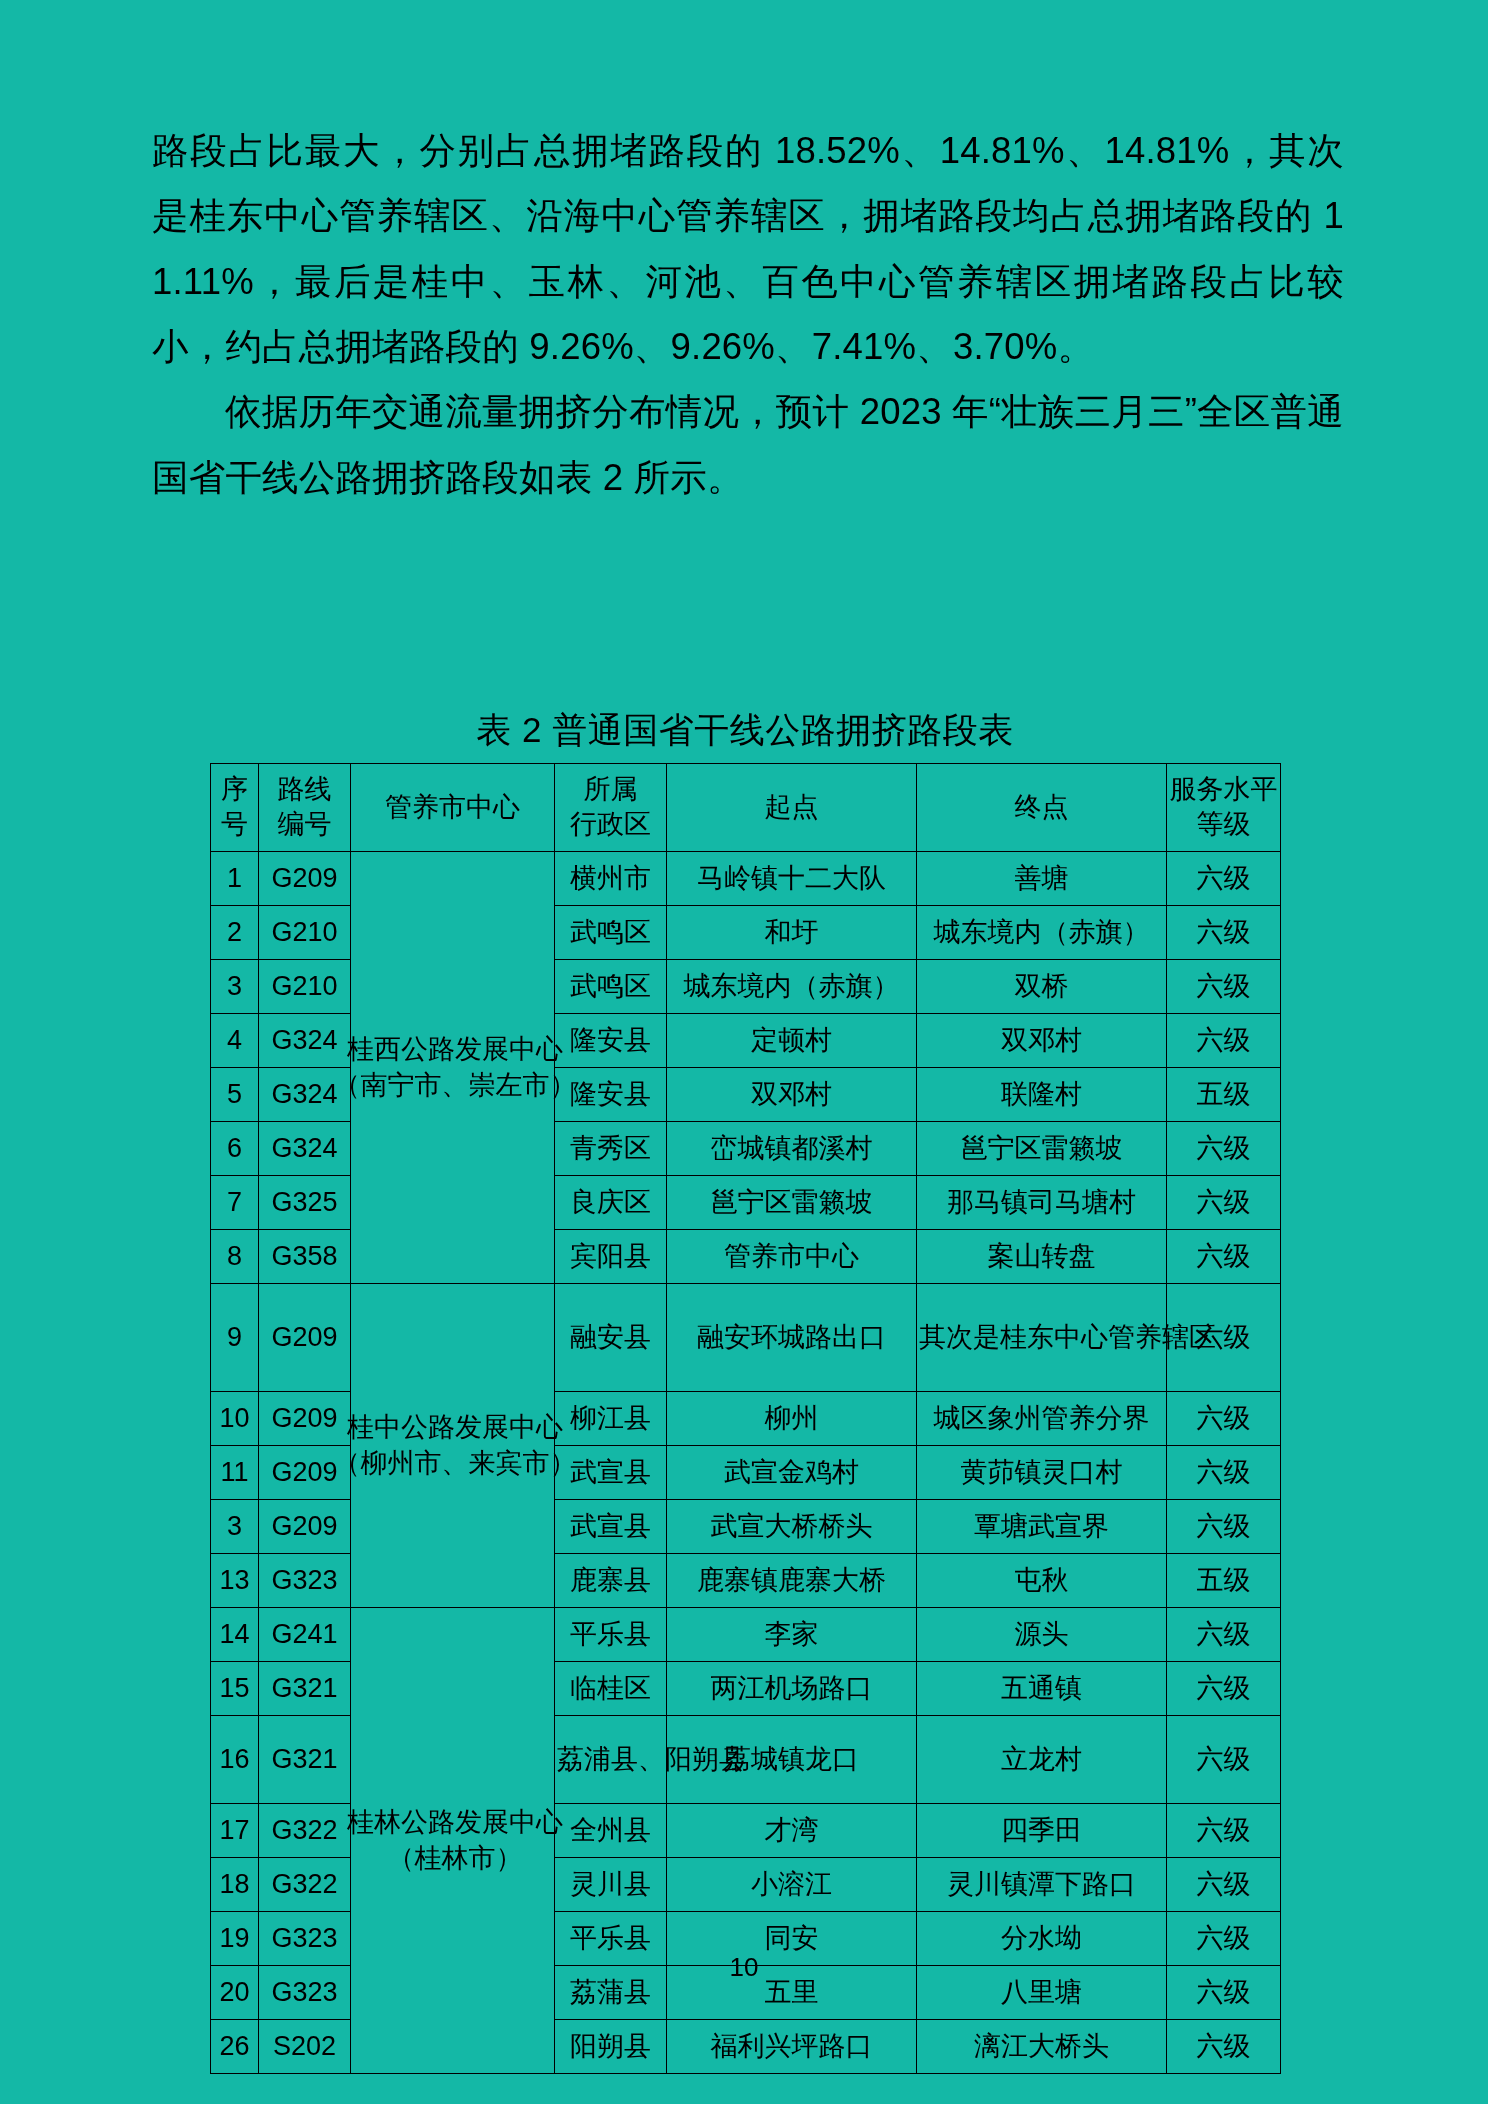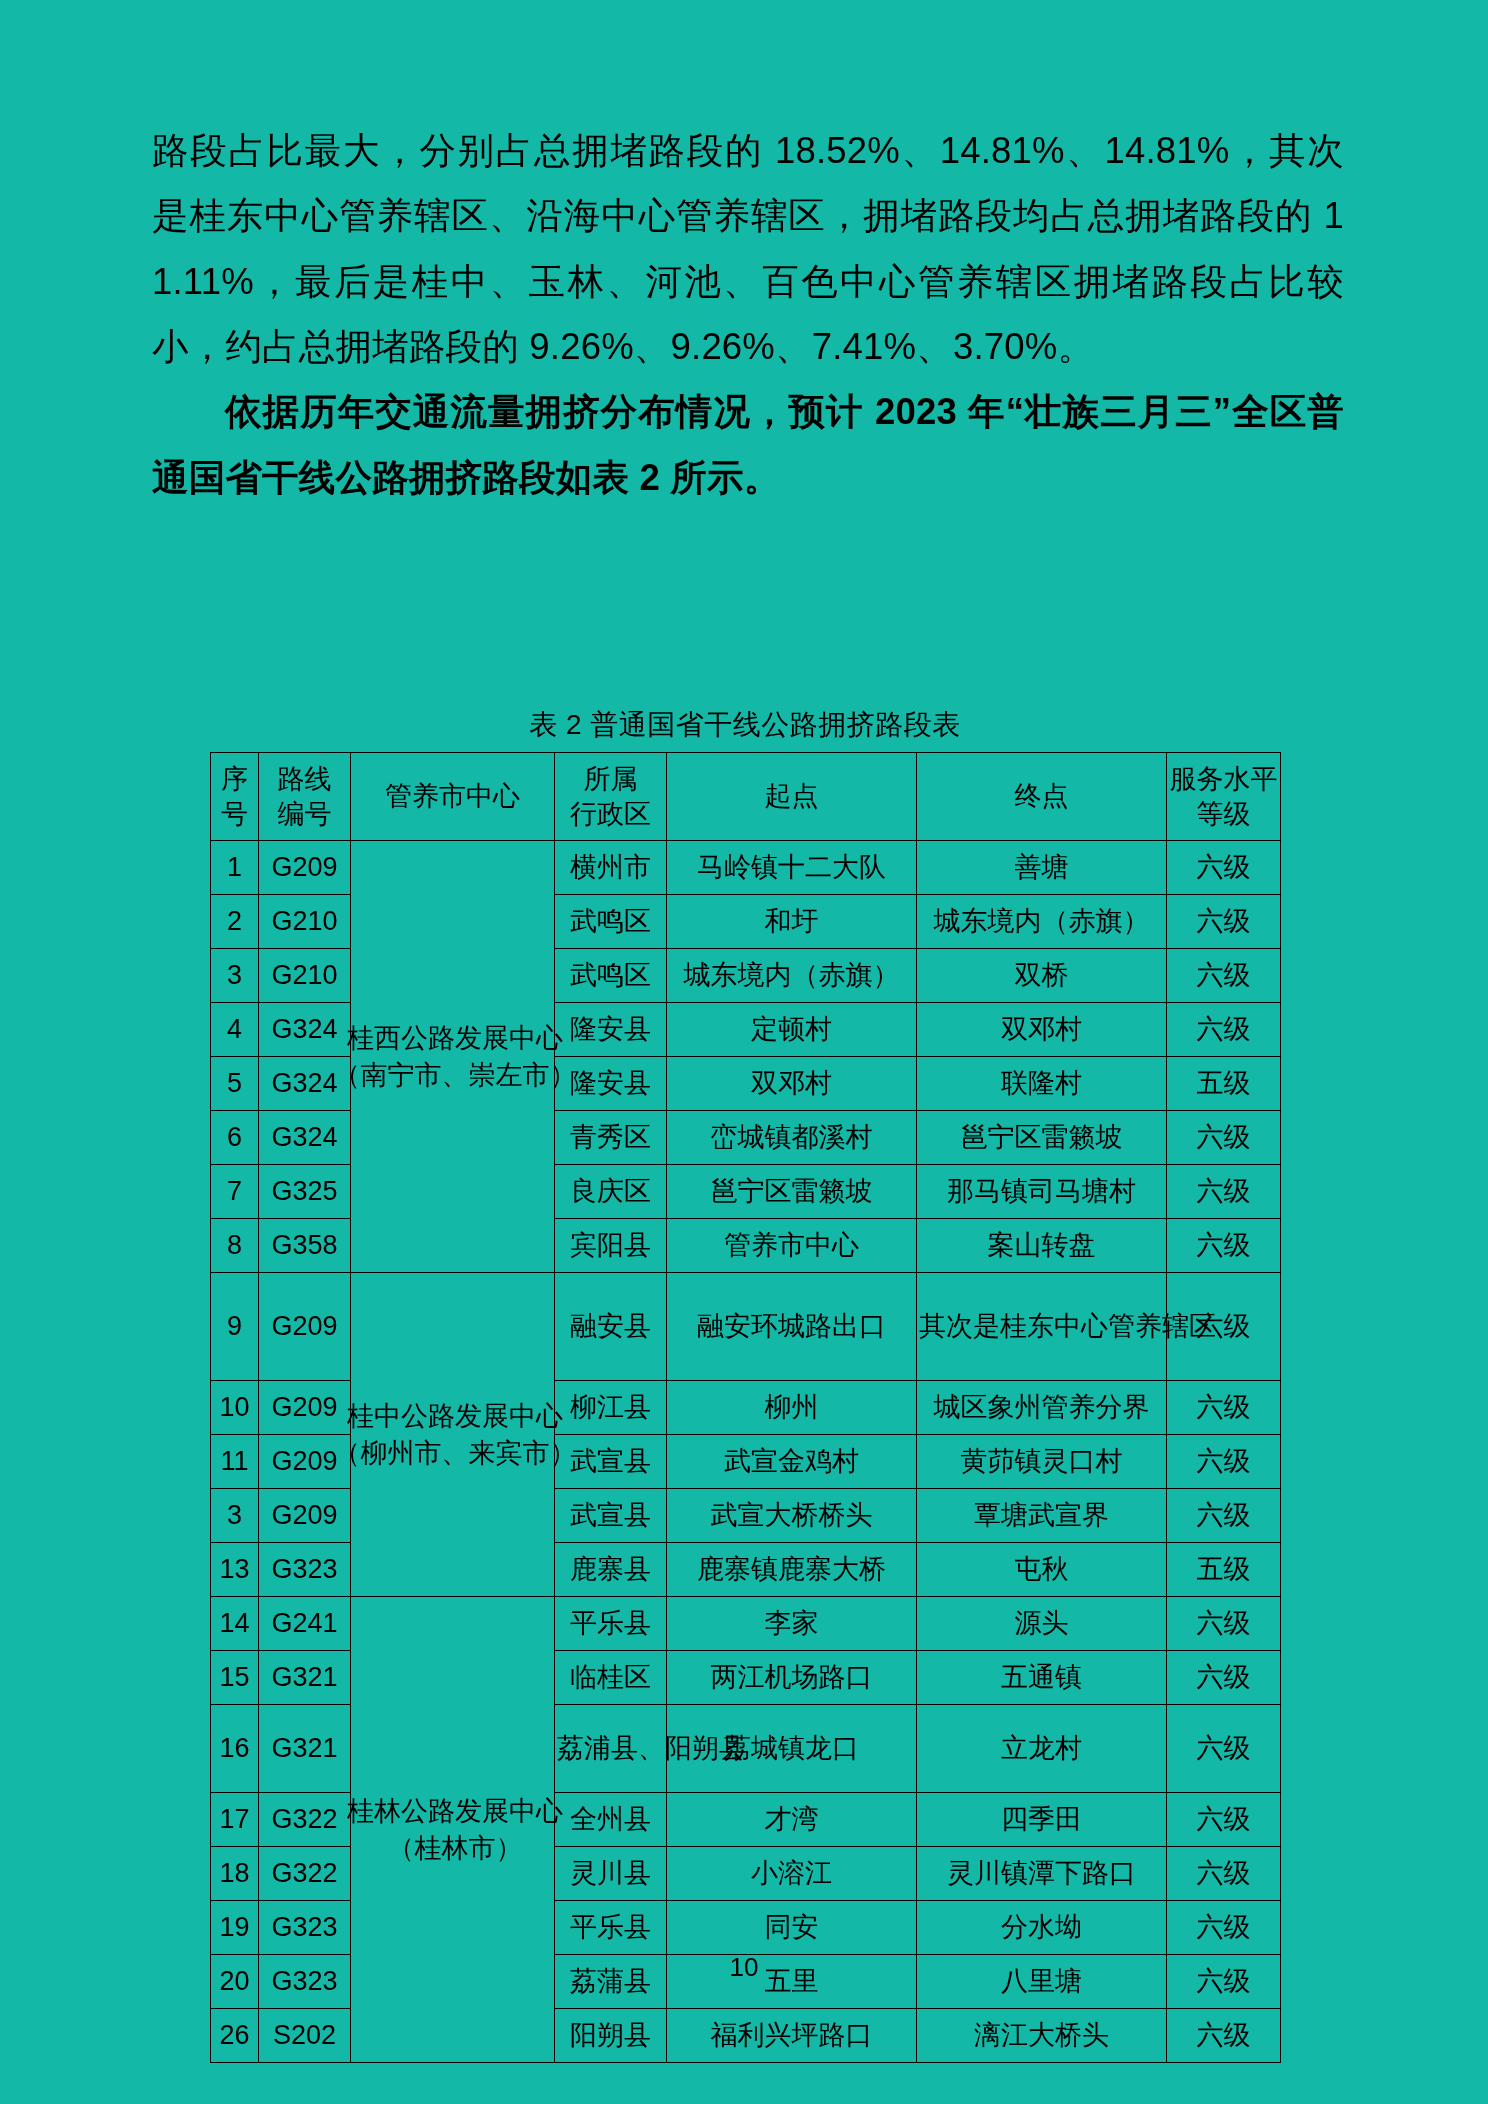--- a/index.html
+++ b/index.html
@@ -29,28 +29,27 @@
     font-size: 36.5px;
     line-height: 1.79;
     letter-spacing: 0.2px;
     text-align: justify;
     text-justify: inter-ideograph;
     margin: 0;
     word-break: break-all;
   }
   .para.indent {
     text-indent: 2em;
-    font-weight: bold;
   }
   .para + .para {
     margin-top: 0px;
   }
   .table-caption {
     text-align: center;
-    font-size: 28px;
+    font-size: 35px;
     line-height: 1.5;
     margin-top: 22px;
     margin-bottom: 6px;
     letter-spacing: 0.5px;
   }
   .table-wrap {
     position: absolute;
     left: 210px;
     top: 682px;
     width: 1070px;

